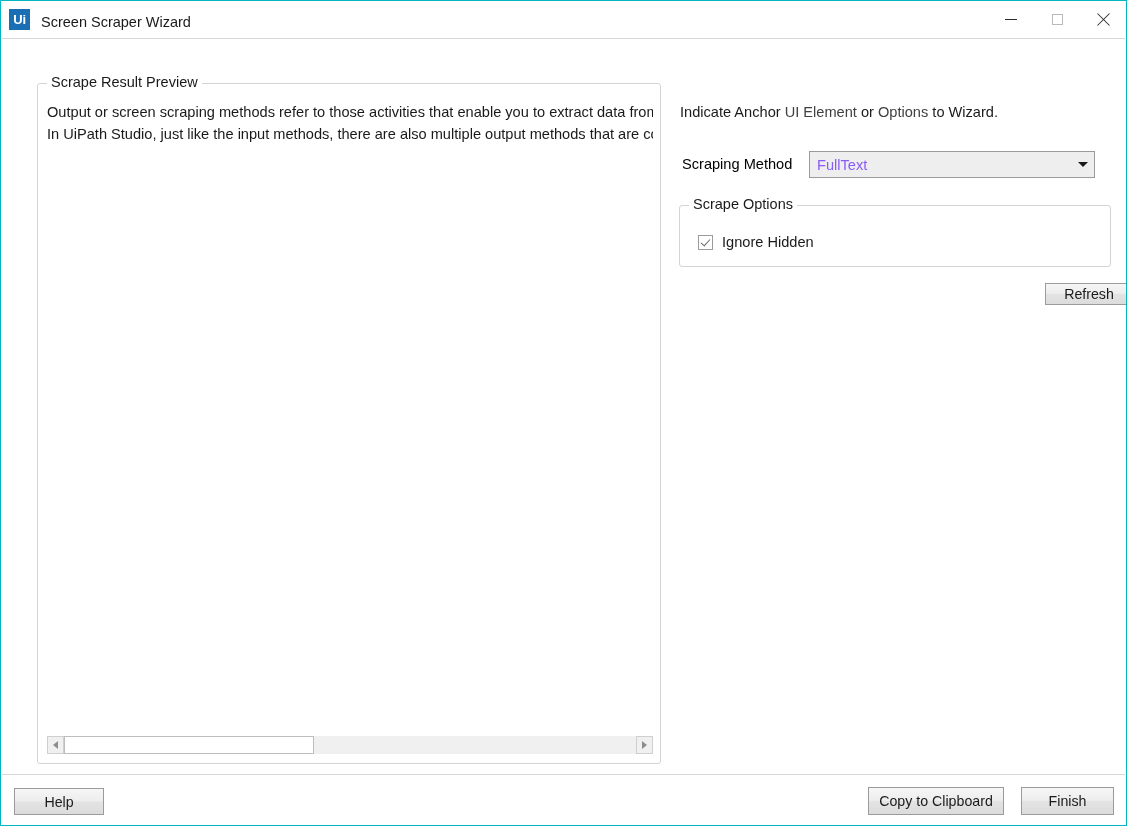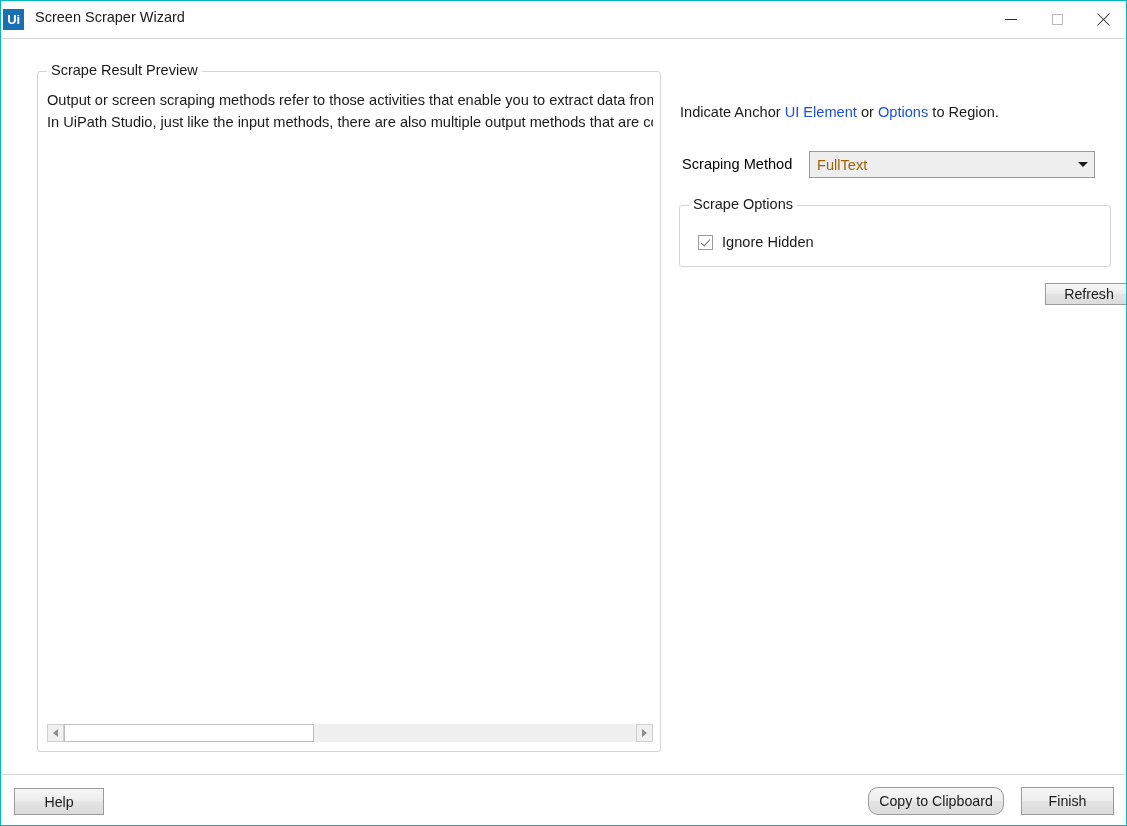--- a/index.html
+++ b/index.html
@@ -28,22 +28,22 @@
     position: absolute;
     left: 0; top: 0;
     width: 1125px;
     height: 37px;
     background: #ffffff;
     display: flex;
     align-items: center;
   }
   .title-left {
     display: flex;
-    align-items: flex-start;
-    padding-left: 2px;
+    align-items: flex-end;
+    padding-left: 8px;
     flex: 1 1 auto;
     min-width: 0;
   }
   .app-logo {
     width: 21px;
     height: 21px;
     background: #1a6fb4;
     color: #ffffff;
     font-size: 13px;
     font-weight: bold;
@@ -138,21 +138,21 @@
     background: #ffffff;
     padding: 0 4px;
     font-size: 14.5px;
     color: #1a1a1a;
     white-space: nowrap;
   }
 
   
   #preview-group {
     left: 36px;
-    top: 32px;
+    top: 44px;
     width: 624px;
     height: 681px;
   }
   .preview-inner {
     position: absolute;
     left: 9px;
     top: 17px;
     width: 606px;
     height: 617px;
     background: #ffffff;
@@ -232,21 +232,21 @@
   
   .anchor-line {
     position: absolute;
     left: 679px;
     top: 65px;
     font-size: 14.6px;
     color: #1a1a1a;
     white-space: nowrap;
   }
   .anchor-line .lnk {
-    color: #1d4ed8;
+    color: #404040;
     cursor: pointer;
   }
 
   .method-label {
     position: absolute;
     left: 681px;
     top: 117px;
     font-size: 14.6px;
     color: #000000;
     white-space: nowrap;
@@ -261,21 +261,21 @@
     background: #eeeeee;
     border: 1px solid #9a9a9a;
     display: flex;
     align-items: center;
     cursor: default;
   }
   .combo .combo-value {
     flex: 1 1 auto;
     padding-left: 7px;
     font-size: 14.6px;
-    color: #a16207;
+    color: #8b5cf6;
     white-space: nowrap;
     overflow: hidden;
   }
   .combo .combo-arrow {
     flex: 0 0 auto;
     width: 22px;
     display: flex;
     align-items: center;
     justify-content: center;
   }
@@ -374,21 +374,20 @@
     top: 13px;
     width: 90px;
     height: 27px;
   }
   #copy-clipboard-button {
     position: absolute;
     left: 866px;
     top: 12px;
     width: 136px;
     height: 28px;
-    border-radius: 10px;
   }
   #finish-button {
     position: absolute;
     left: 1019px;
     top: 12px;
     width: 93px;
     height: 28px;
   }
 </style>
 </head>
@@ -436,21 +435,21 @@
       </div>
     </div>
 
     <div class="status-line">Screen Scraping lasted 1 milliseconds</div>
 
     <div class="anchor-line">
       <span>Indicate Anchor</span>
       <span class="lnk">UI Element</span>
       <span>or</span>
       <span class="lnk">Options</span>
-      <span>to Region.</span>
+      <span>to Wizard.</span>
     </div>
 
     <div class="method-label">Scraping Method</div>
     <div class="combo">
       <span class="combo-value">FullText</span>
       <span class="combo-arrow">
         <span class="caret-down"></span>
       </span>
     </div>
 

